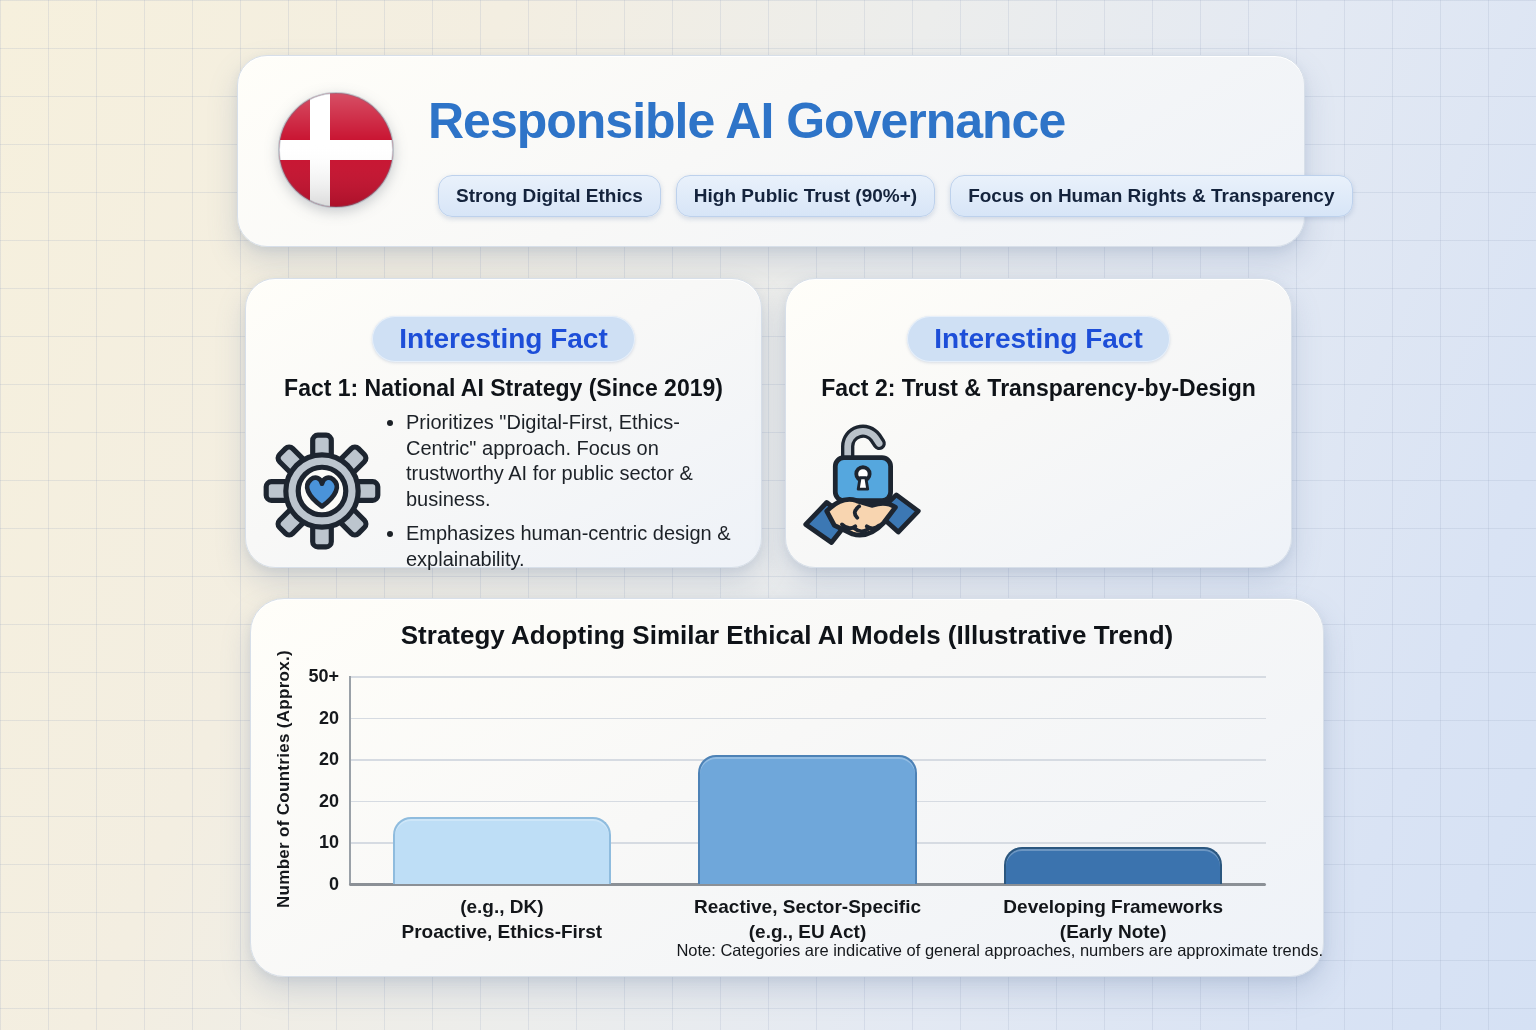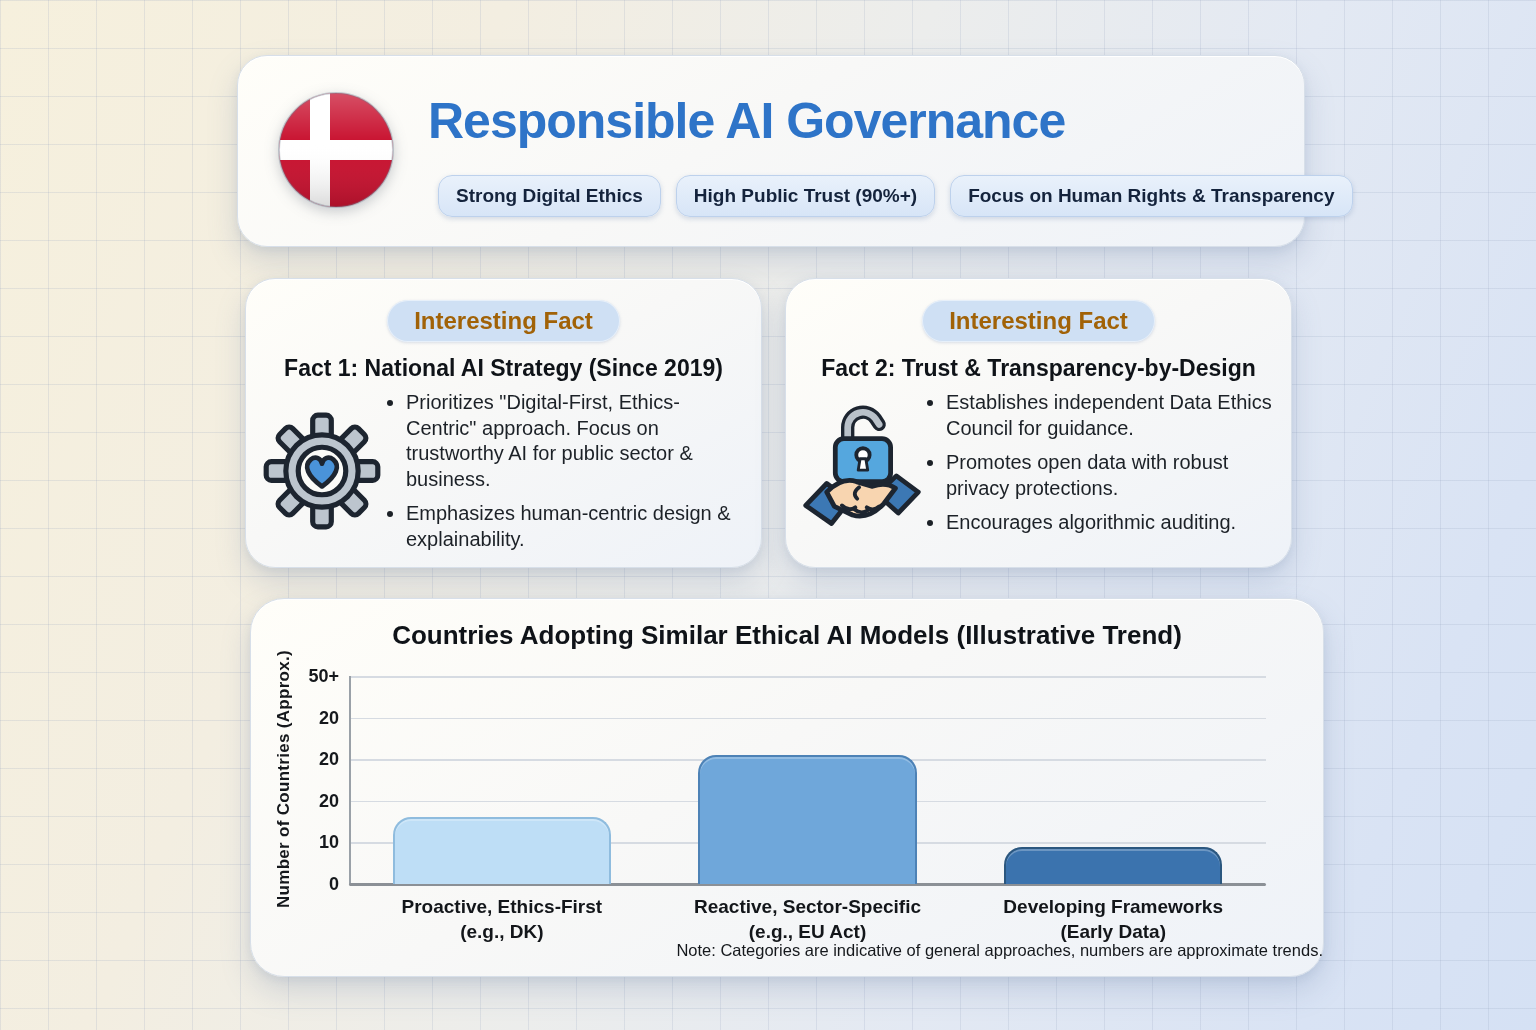--- a/index.html
+++ b/index.html
@@ -33,22 +33,23 @@
     padding:9px 17px;font-size:19px;font-weight:700;color:#14233c;
     box-shadow:0 2px 5px rgba(110,135,175,0.28);white-space:nowrap;
   }
 
   
   .fact1{left:245px;top:278px;width:515px;height:288px;}
   .fact2{left:785px;top:278px;width:505px;height:288px;}
   .tag-wrap{display:flex;justify-content:center;margin-top:21px;}
   .tag{
     background:#cfe0f4;border-radius:999px;padding:7px 27px;
-    font-size:24px;font-weight:700;color:#a16207;
+    font-size:28px;font-weight:700;color:#1d4ed8;
     box-shadow:inset 0 0 0 1px rgba(255,255,255,0.5), 0 1px 3px rgba(120,140,175,0.25);
+    margin-top:16px;
   }
   .fact-heading{margin:13px 8px 0;text-align:center;font-size:23px;font-weight:700;color:#0f1318;}
   .fact-body{display:flex;align-items:center;margin-top:8px;padding:0 16px 0 14px;}
   .fact-icon{flex:0 0 124px;width:124px;}
   .fact-icon svg{width:100%;height:auto;display:block;}
   ul.bullets{margin:0;padding-left:22px;font-size:20px;line-height:1.28;color:#1c2127;}
   ul.bullets li{margin-bottom:9px;}
   ul.bullets li:last-child{margin-bottom:0;}
 
   
@@ -161,31 +162,26 @@
           <path d="M6 120 L28 97 L52 115 L33 139 Z" fill="#3c78b4" stroke="#1d2530" stroke-width="5" stroke-linejoin="round"></path>
           <path d="M124 106 L101 89 L81 108 L103 128 Z" fill="#3c78b4" stroke="#1d2530" stroke-width="5" stroke-linejoin="round"></path>
 
           <path d="M28 106 Q44 90 59 95 L76 100 Q90 95 100 102 L88 118 Q72 135 55 130 L36 121 Z" fill="#f8d5b0" stroke="#1d2530" stroke-width="5" stroke-linejoin="round"></path>
           <path d="M44 120 q7 7 14 2" fill="none" stroke="#1d2530" stroke-width="4" stroke-linecap="round"></path>
           <path d="M57 124 q7 6 14 1" fill="none" stroke="#1d2530" stroke-width="4" stroke-linecap="round"></path>
           <path d="M70 122 q7 5 13 -1" fill="none" stroke="#1d2530" stroke-width="4" stroke-linecap="round"></path>
           <path d="M62 101 q-8 6 -2 12" fill="none" stroke="#1d2530" stroke-width="4" stroke-linecap="round"></path>
         </svg>
       </div>
-      <ul class="bullets">
-        <li>Establishes independent Data Ethics Council for guidance.</li>
-        <li>Promotes open data with robust privacy protections.</li>
-        <li>Encourages algorithmic auditing.</li>
-      </ul>
     </div>
   </section>
 
   <section class="card chart-card">
     <h2 class="chart-title">
-      <span class="bold">Countries Adopting Similar Ethical AI Models</span><span class="reg"> (Illustrative Trend)</span>
+      <span class="bold">Strategy Adopting Similar Ethical AI Models</span><span class="reg"> (Illustrative Trend)</span>
     </h2>
 
     <div class="ylabel">Number of Countries (Approx.)</div>
 
     <div class="yticks">
       <span class="ytick" style="top:0%">50+</span>
       <span class="ytick" style="top:20%">20</span>
       <span class="ytick" style="top:40%">20</span>
       <span class="ytick" style="top:60%">20</span>
       <span class="ytick" style="top:80%">10</span>
@@ -209,29 +205,29 @@
       <div class="bar-col">
         <div class="bar" style="height: 62%; background: rgb(111, 167, 218); border-color: rgb(77, 130, 182);"></div>
       </div>
       <div class="bar-col">
         <div class="bar" style="height: 18%; background: rgb(59, 115, 174); border-color: rgb(43, 87, 127);"></div>
       </div>
     </div>
 
     <div class="xlabels">
       <div class="xlabel">
+        <div>(e.g., DK)</div>
         <div>Proactive, Ethics-First</div>
-        <div>(e.g., DK)</div>
       </div>
       <div class="xlabel">
         <div>Reactive, Sector-Specific</div>
         <div>(e.g., EU Act)</div>
       </div>
       <div class="xlabel">
         <div>Developing Frameworks</div>
-        <div>(Early Data)</div>
+        <div>(Early Note)</div>
       </div>
     </div>
 
     <div class="chart-note">Note: Categories are indicative of general approaches, numbers are approximate trends.</div>
   </section>
 
 </div>
 
 </body></html>

